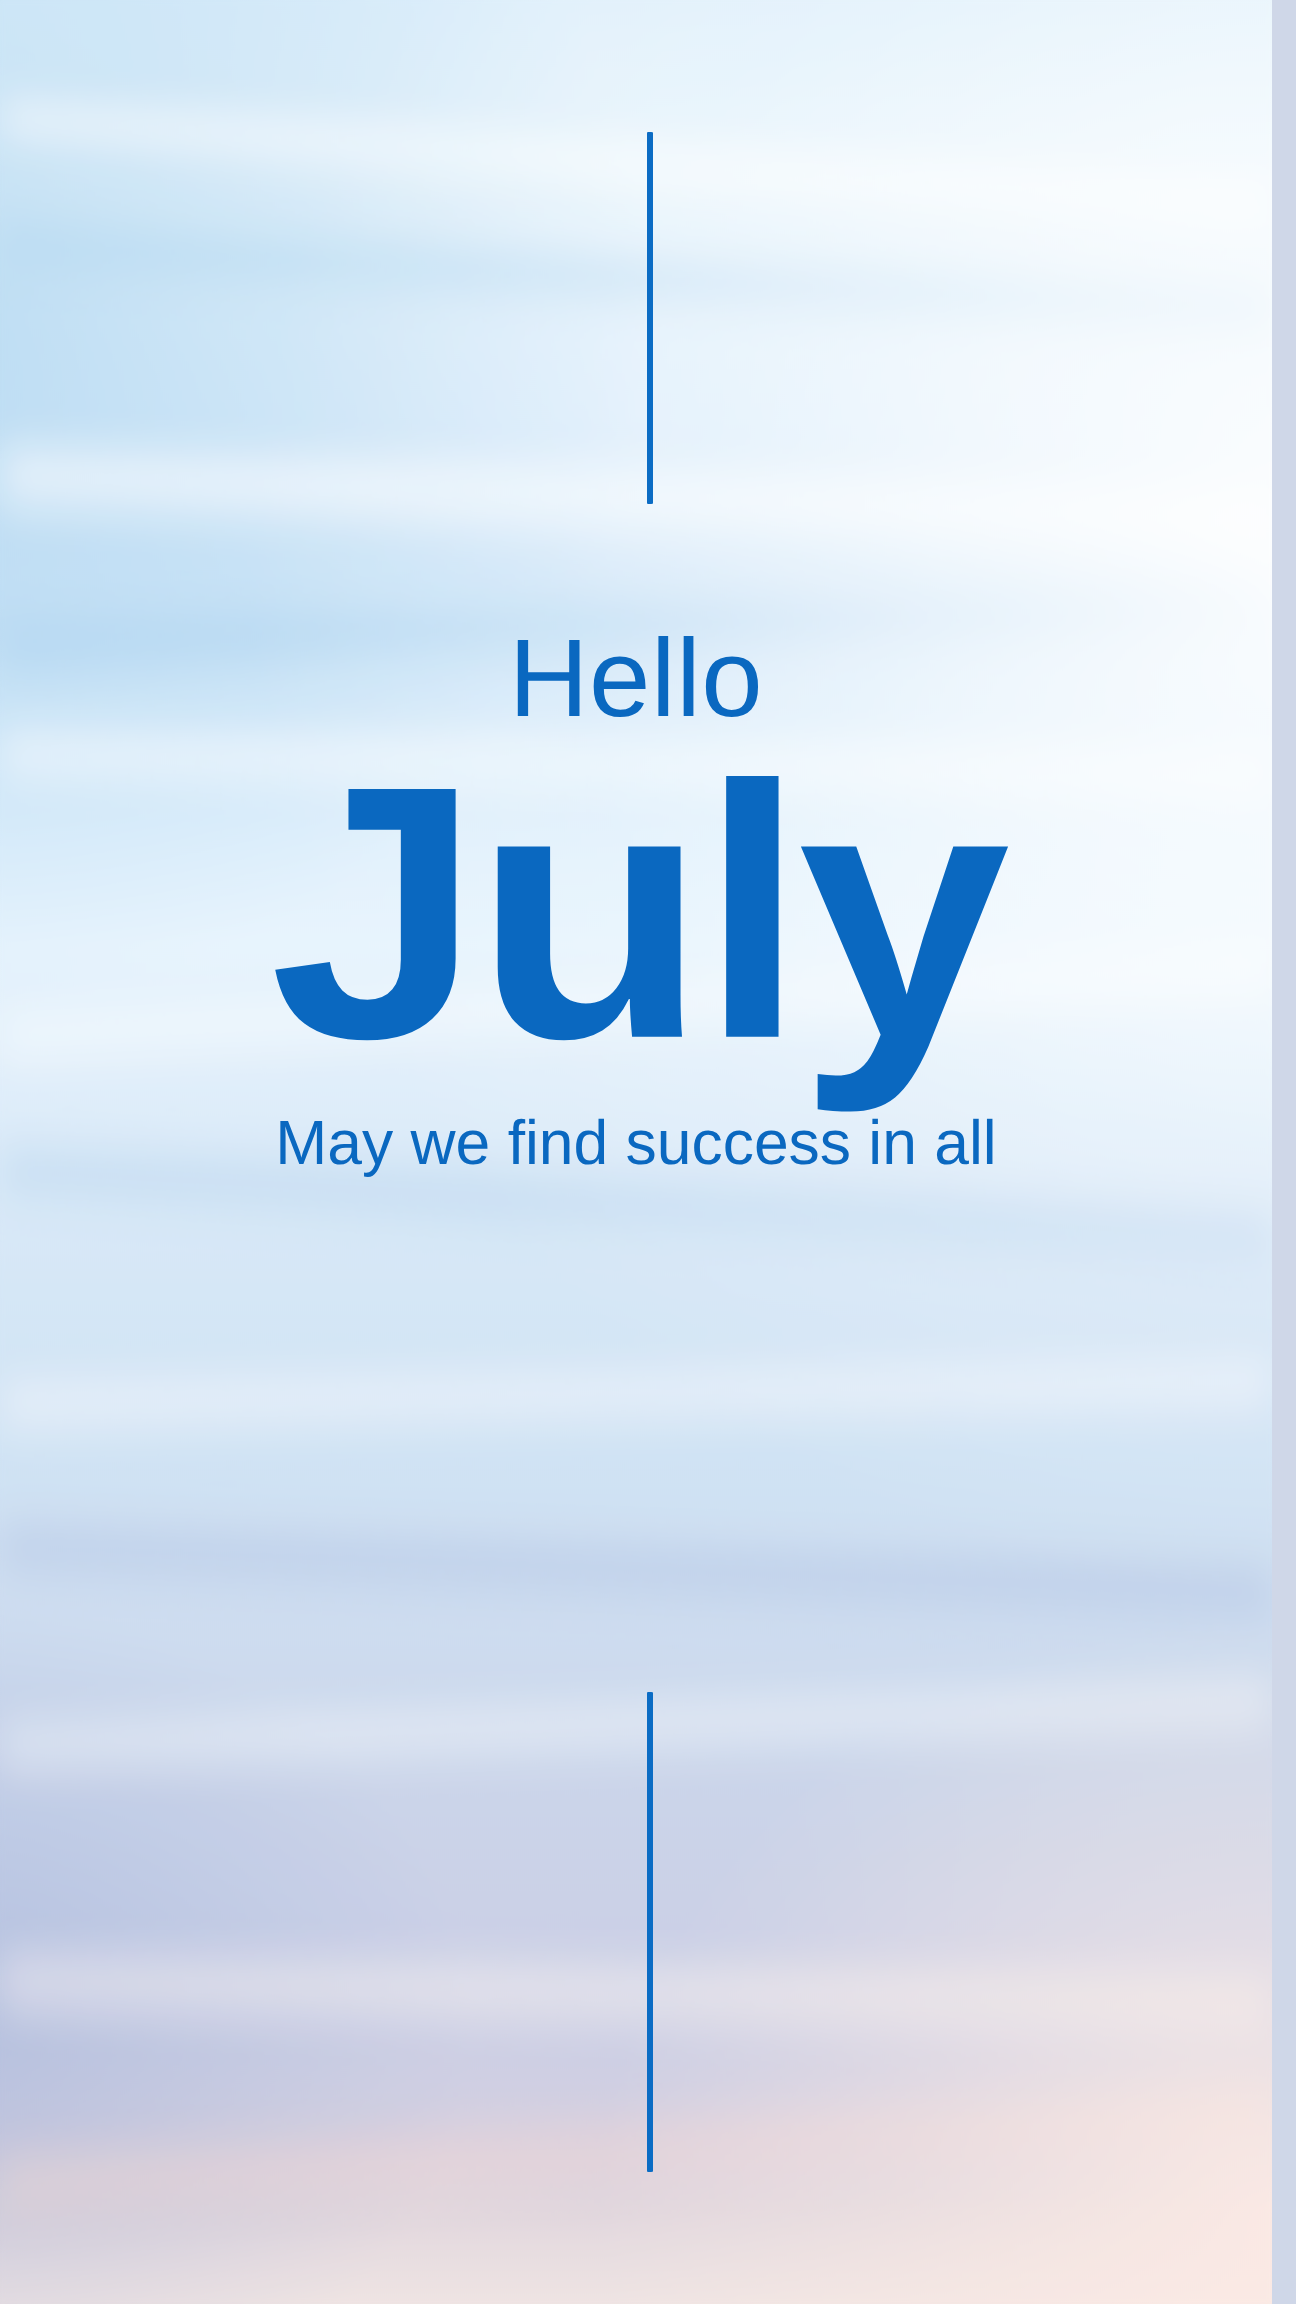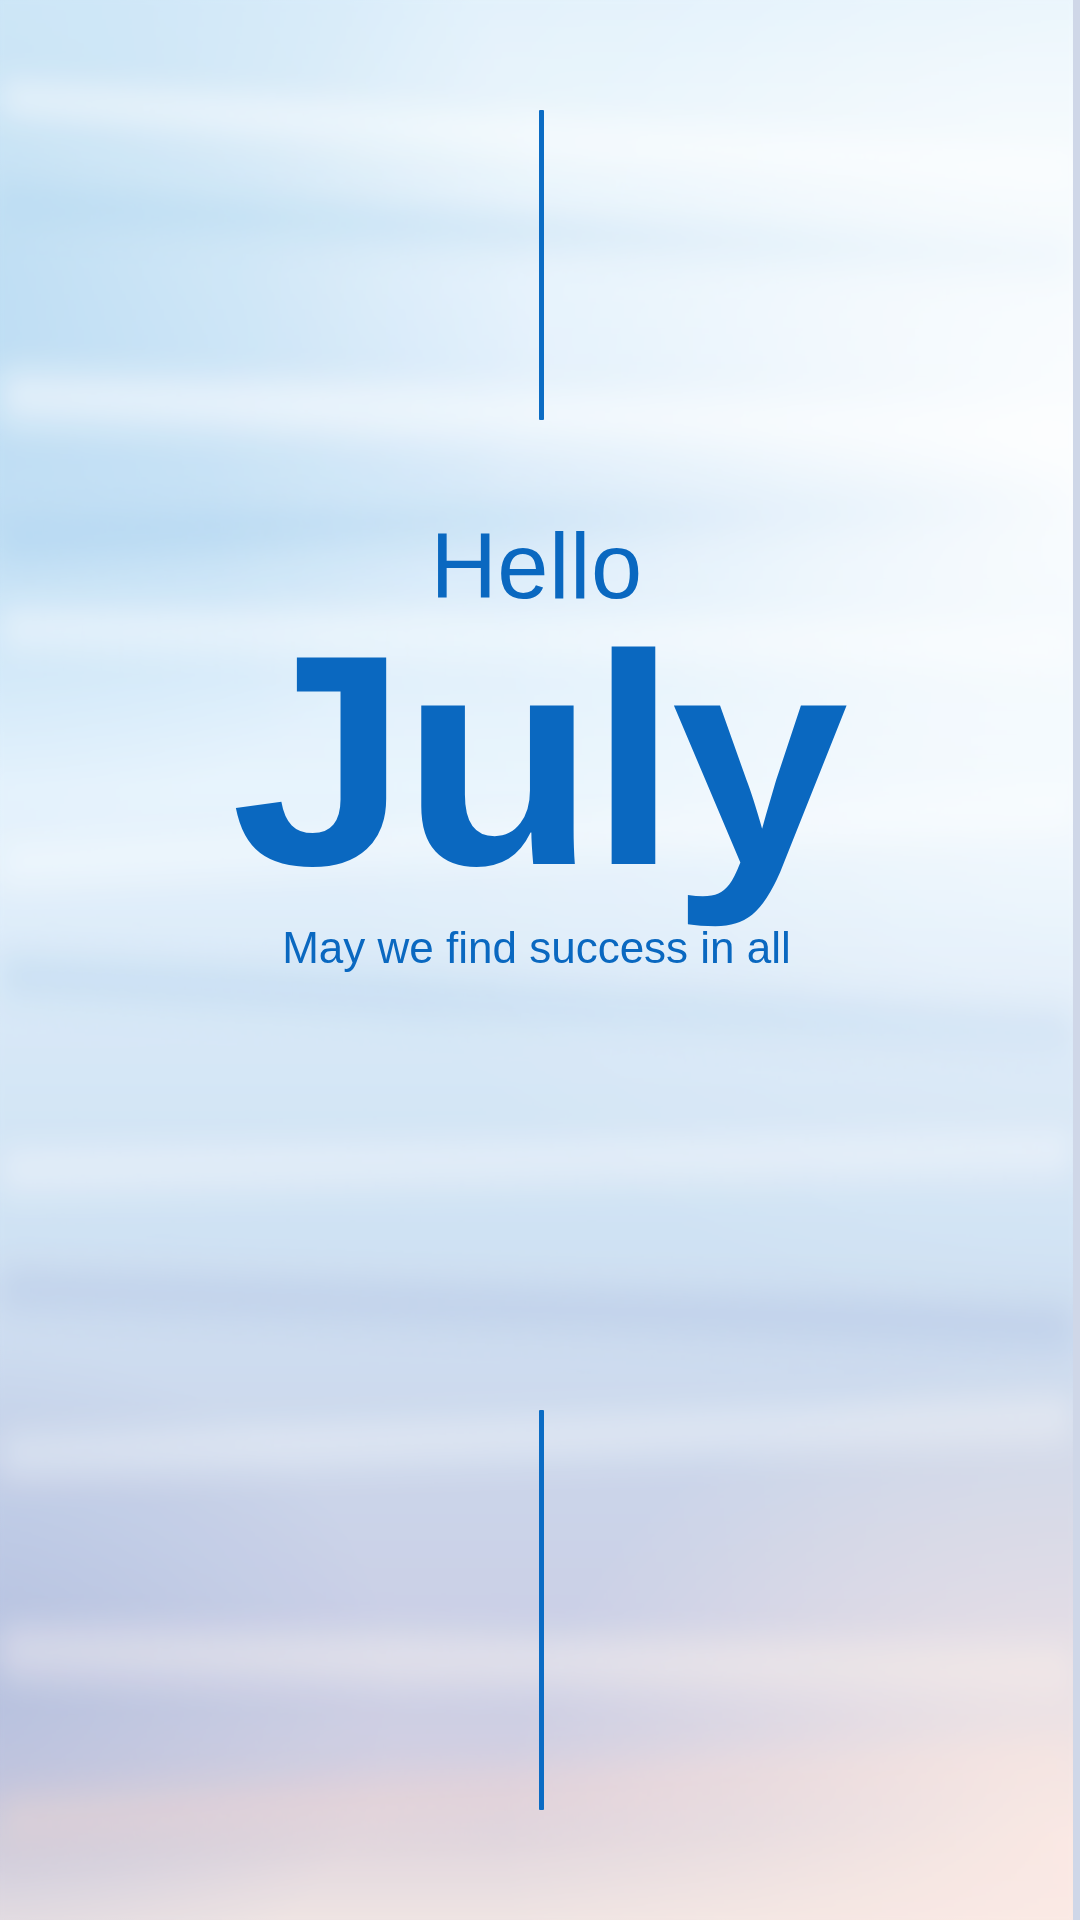--- a/index.html
+++ b/index.html
@@ -129,34 +129,34 @@
     font-size: 300px;
     font-weight: 700;
     line-height: 0.92;
     letter-spacing: -6px;
     margin: 10px 0 0 0;
     padding: 0;
     transform: scaleX(1.06);
   }
 
   .tagline {
-    font-size: 44px;
+    font-size: 52px;
     font-weight: 300;
     line-height: 1.28;
     letter-spacing: 0px;
     margin: 22px auto 0 auto;
     padding: 0;
     max-width: 620px;
   }
   .tagline .line { display: block; }
 </style>
 </head>
 <body>
 
-<div id="poster" style="width: 1060px; height: 1920px; padding-left: 13px;">
+<div id="poster" style="width: 1060px; height: 1920px;">
 
   <div class="bg-layer bg-base"></div>
   <div class="bg-layer bg-glow-left"></div>
   <div class="bg-layer bg-streaks"></div>
   <div class="bg-layer bg-glow-right"></div>
   <div class="bg-layer bg-soften"></div>
 
   <div class="rule rule-top" style="background: rgb(11, 108, 196);"></div>
 
   <div class="content">

